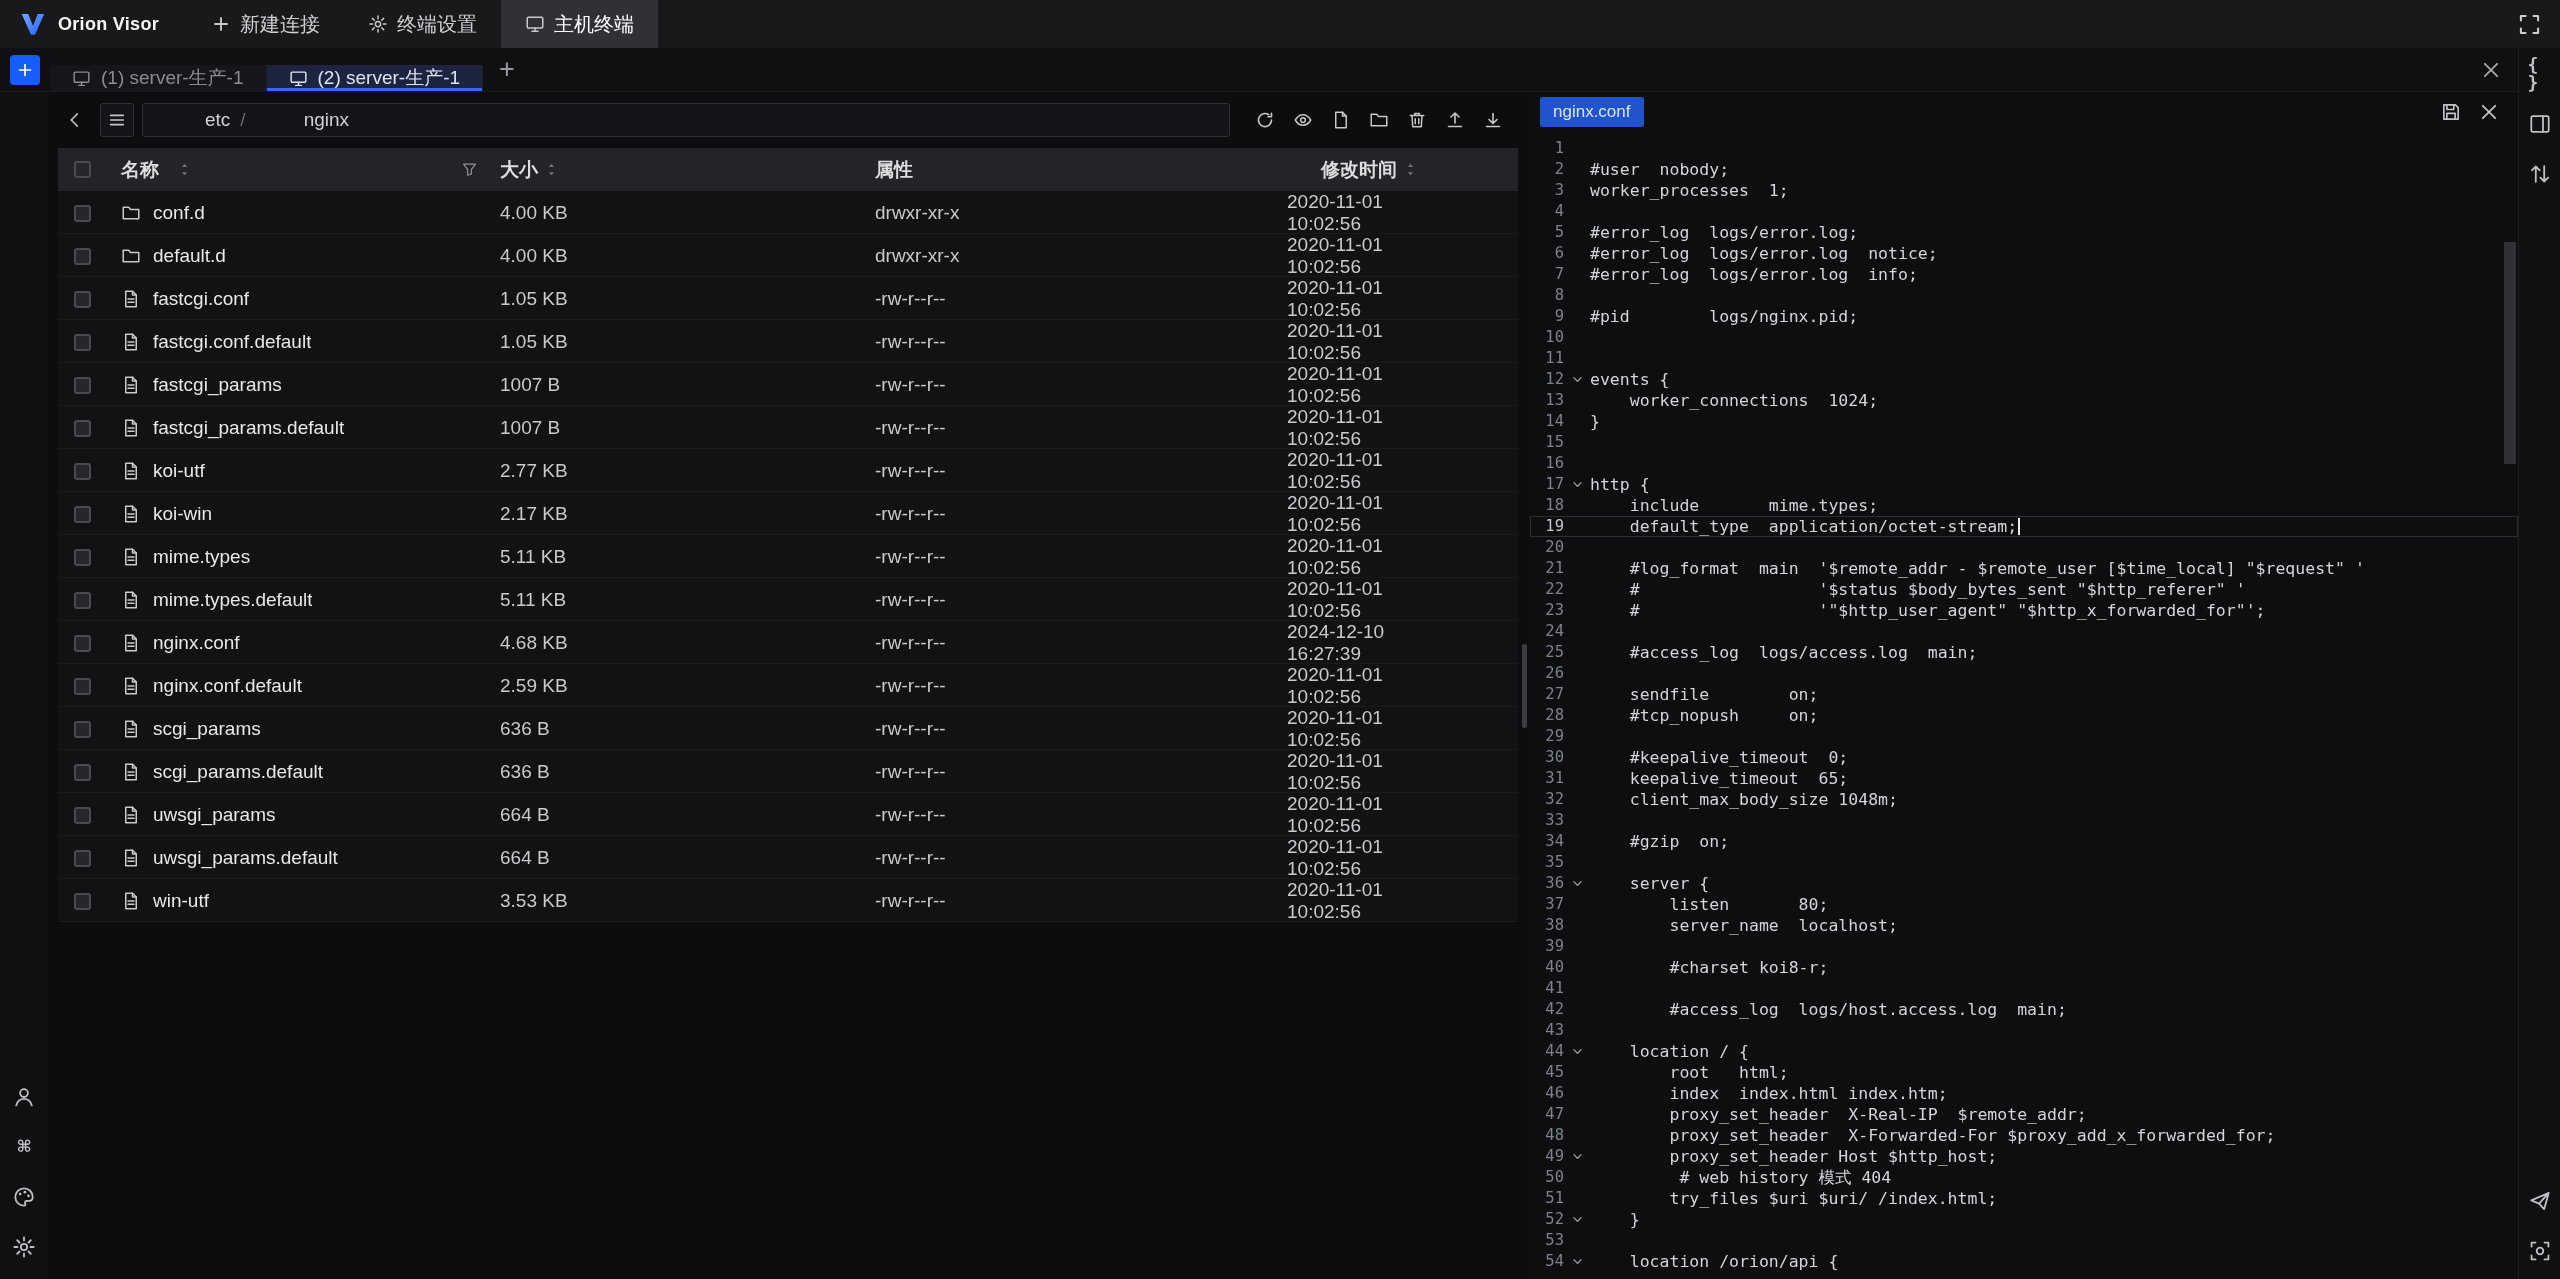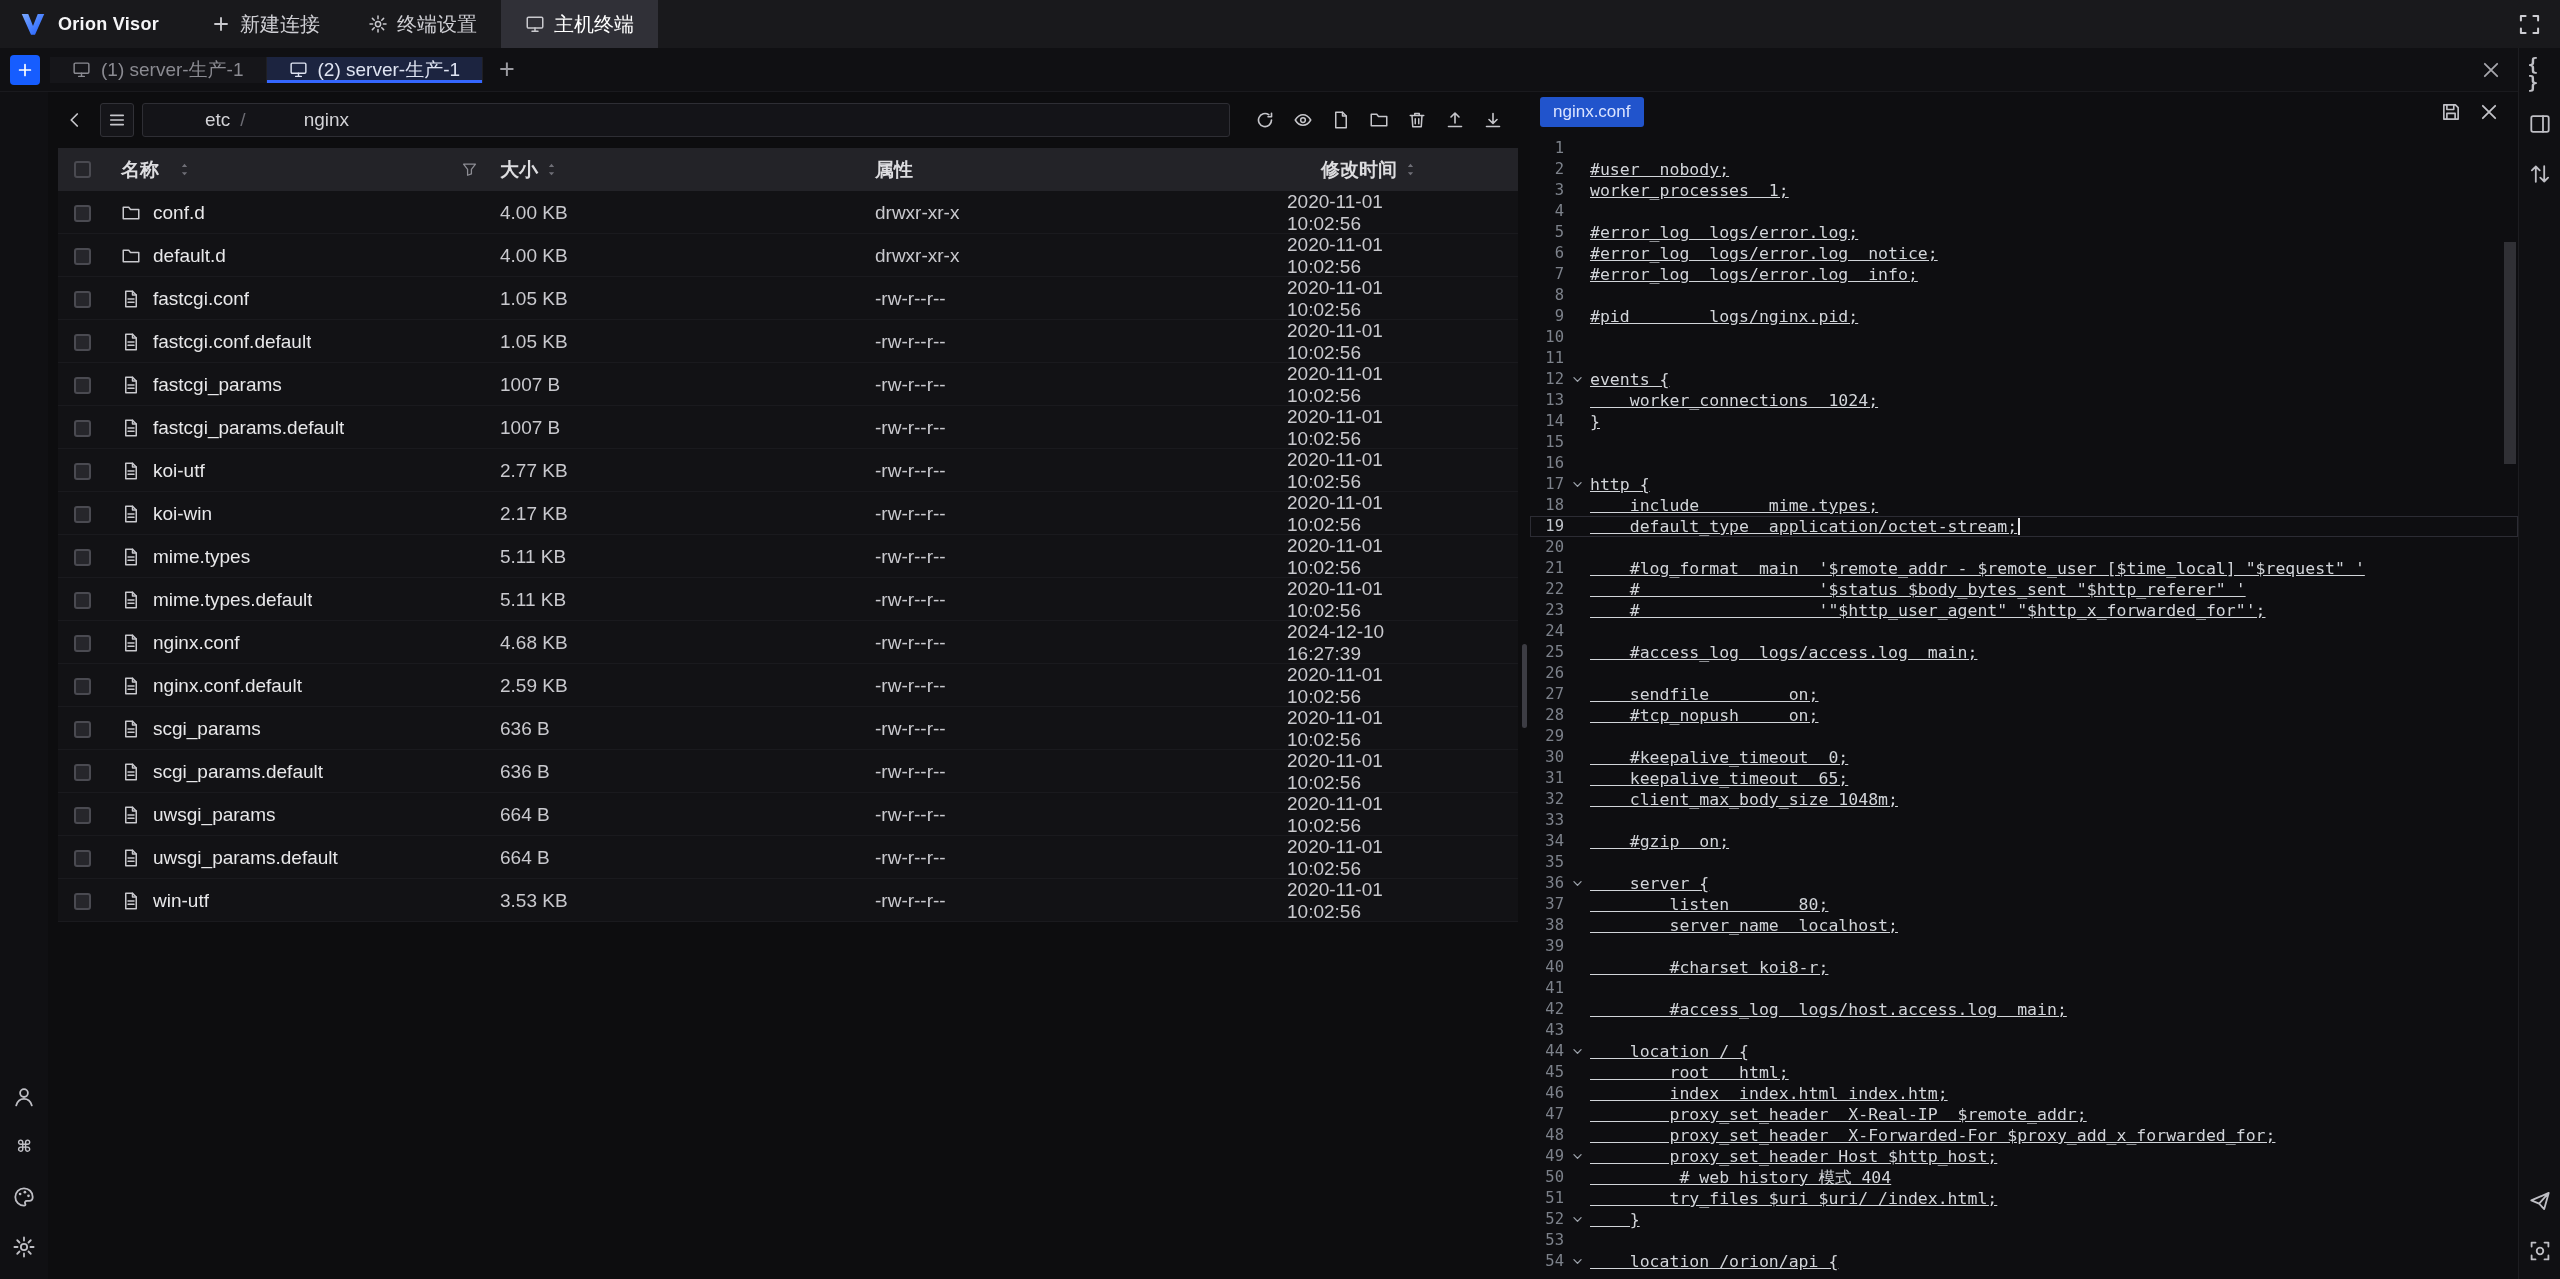--- a/index.html
+++ b/index.html
@@ -27,21 +27,21 @@
   .tb-icon { width: 25px; height: 25px; color: #cdcdd2; cursor: pointer; }
 
   
   .main { flex: 1; display: flex; min-height: 0; }
   .content { flex: 1; display: flex; flex-direction: column; min-width: 0; }
 
   
   .tabbar { height: 44px; background: #101013; display: flex; align-items: stretch; border-bottom: 1px solid #1a1a1e; flex: none; }
   .new-conn-btn { width: 30px; height: 30px; margin: 7px 10px; background: #165DFF; border: none; border-radius: 4px; color: #fff; display: flex; align-items: center; justify-content: center; cursor: pointer; flex: none; }
   .new-conn-btn .icon { width: 18px; height: 18px; }
-  .tabs { display: flex; align-items: center; }
+  .tabs { display: flex; align-items: flex-end; }
   .tab { display: flex; align-items: center; gap: 10px; padding: 0 22px; font-size: 19px; color: #8b8b92; background: #16161a; border-right: 1px solid #1f1f24; cursor: pointer; white-space: nowrap; }
   .tab.active { background: #1c2440; color: #dfe4f2; box-shadow: inset 0 -3px 0 #3567ff; }
   .tab-icon { width: 19px; height: 19px; }
   .tab-add { background: none; border: none; color: #9b9ba1; font-size: 27px; line-height: 1; padding: 0 16px; cursor: pointer; }
   .tabbar-close { margin-left: auto; align-self: center; margin-right: 16px; width: 22px; height: 22px; color: #a6a6ac; cursor: pointer; }
 
   
   .workspace { flex: 1; display: flex; min-height: 0; background: #0d0d0f; }
   .left-strip { width: 48px; background: #101013; display: flex; flex-direction: column; align-items: center; justify-content: flex-end; gap: 26px; padding-bottom: 20px; flex: none; }
   .strip-icon { width: 24px; height: 24px; color: #bfbfc5; cursor: pointer; }
@@ -82,21 +82,21 @@
   .editor-panel { flex: 1; display: flex; flex-direction: column; min-width: 0; background: #0e0e11; }
   .editor-header { height: 40px; display: flex; align-items: center; padding: 0 18px 0 10px; flex: none; }
   .file-tag { background: #2154cc; color: #dbe4ff; font-size: 17px; padding: 5px 13px; border-radius: 3px; white-space: nowrap; }
   .editor-actions { margin-left: auto; display: flex; gap: 16px; align-items: center; }
   .ea-icon { width: 22px; height: 22px; color: #c2c2c8; cursor: pointer; }
   .editor-body { flex: 1; position: relative; overflow: hidden; font-family: "DejaVu Sans Mono", monospace; font-size: 16.5px; padding-top: 6px; min-height: 0; }
   .code-line { display: flex; align-items: center; height: 21px; line-height: 21px; }
   .ln { width: 34px; text-align: right; color: #7d828b; font-size: 15.5px; flex: none; font-family: "DejaVu Sans Mono", monospace; }
   .fold { width: 26px; display: flex; justify-content: center; align-items: center; color: #9aa0a8; flex: none; cursor: pointer; }
   .fold svg { width: 15px; height: 15px; }
-  .code { white-space: pre; color: #d2d5da; text-decoration: underline; }
+  .code { white-space: pre; color: #d2d5da; }
   .code-line.current { box-shadow: inset 0 0 0 1px #2c2c34; }
   .code-line.current .ln { color: #c2c6cc; }
   .caret { display: inline-block; width: 2px; height: 17px; background: #e8e8ea; vertical-align: -3px; margin-left: 1px; }
   .editor-scrollbar { position: absolute; right: 2px; top: 0; width: 12px; height: 100%; }
   .editor-scroll-thumb { position: absolute; top: 110px; width: 12px; height: 222px; background: #3c3c42; opacity: .75; }
 </style>
 </head>
 <body>
 
 <div class="topbar">

